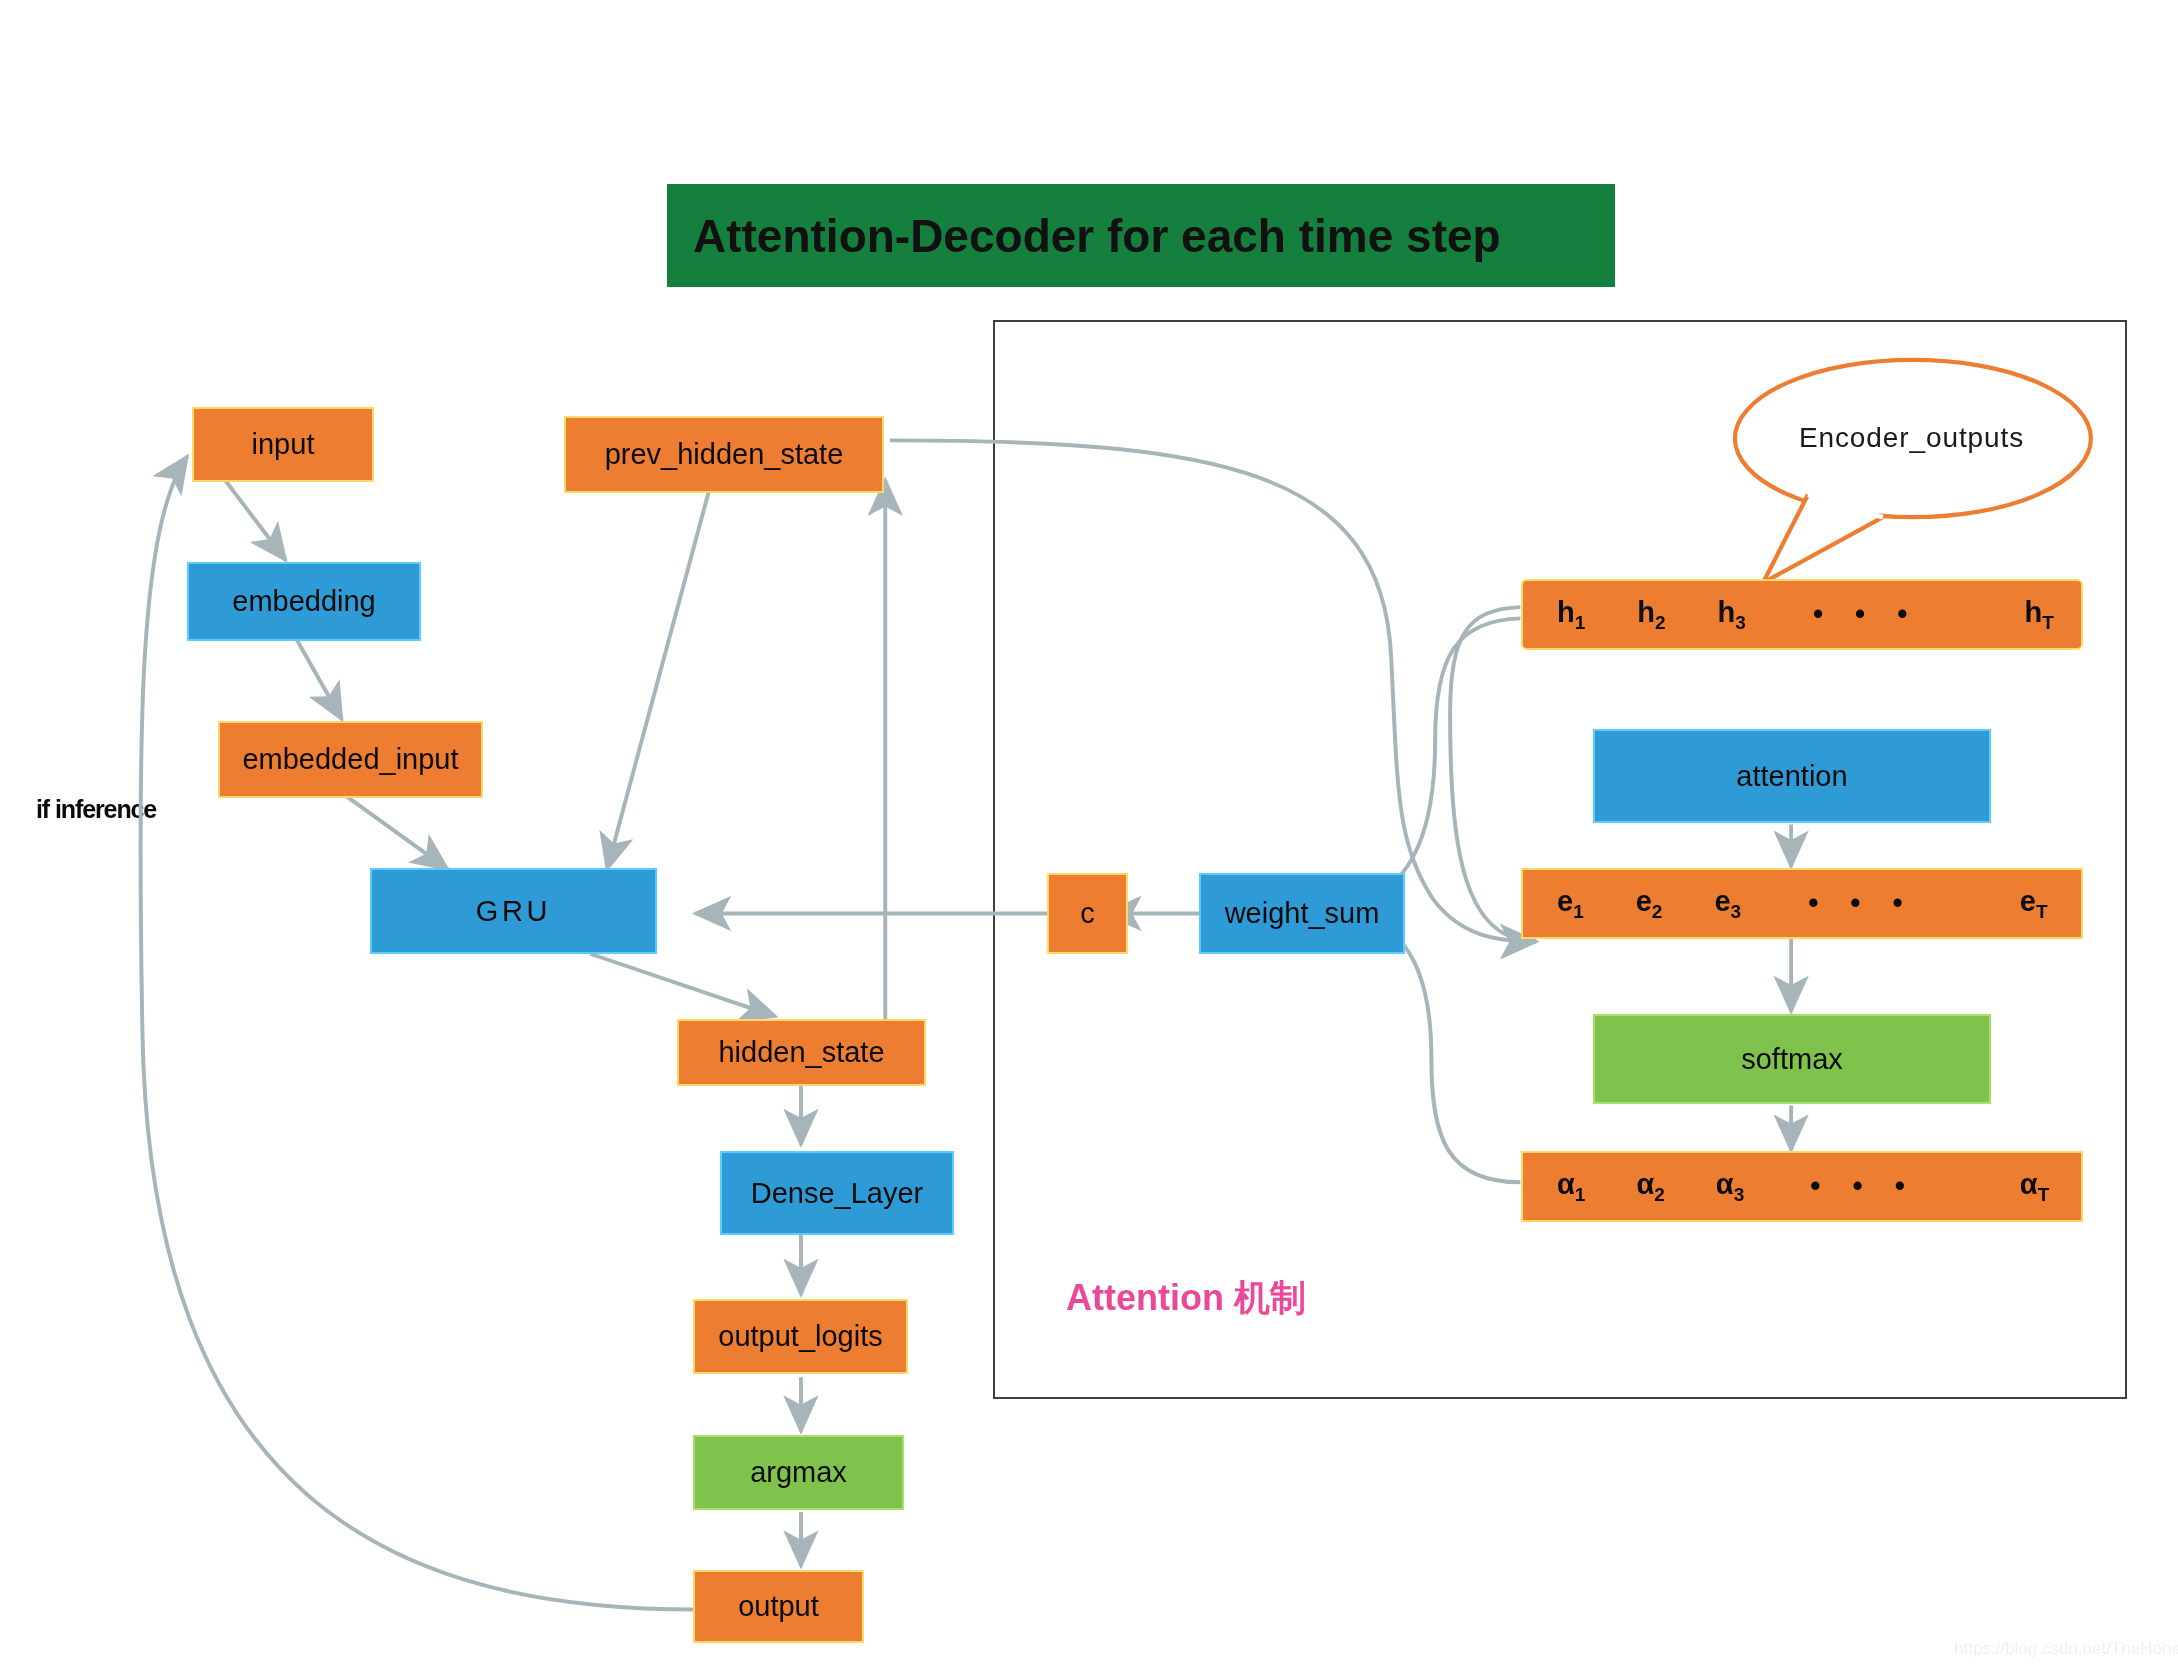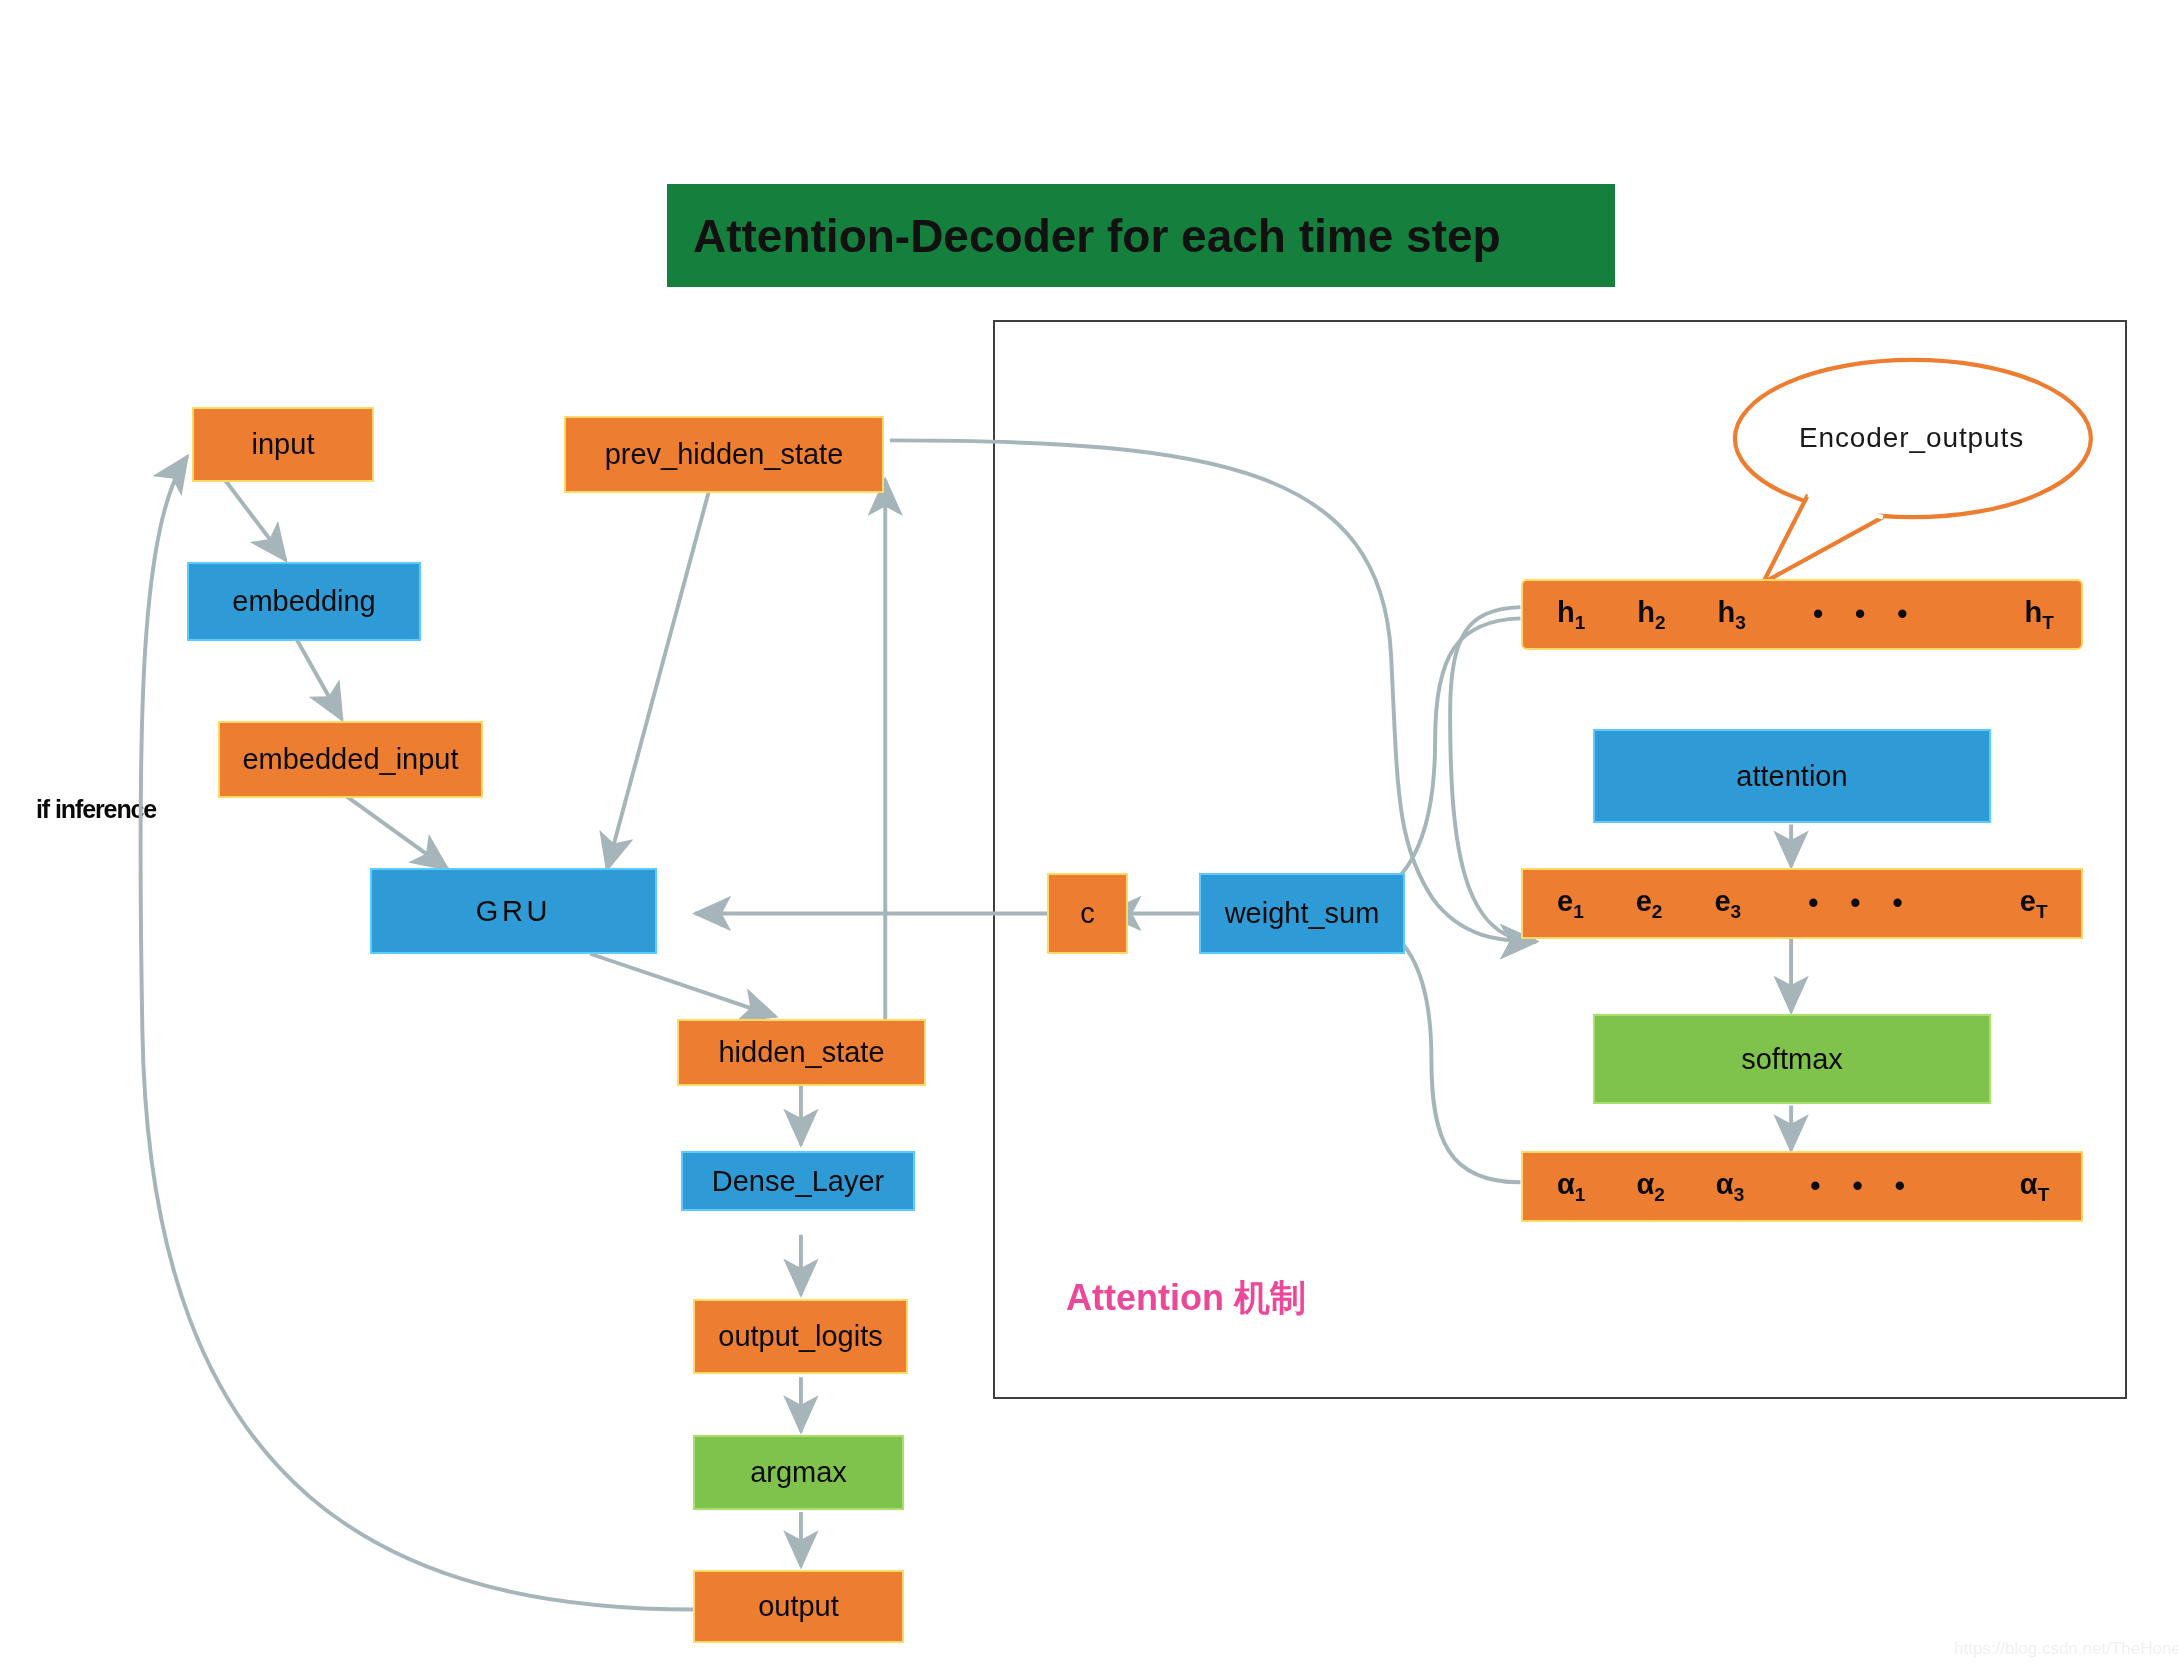--- a/index.html
+++ b/index.html
@@ -147,33 +147,33 @@
   </div>
 
   <div class="node blue" style="left:370px;top:868px;width:287px;height:86px;">
     <span style="letter-spacing:3.7px;">GRU</span>
   </div>
 
   <div class="node orange" style="left:677px;top:1019px;width:249px;height:67px;">
     <span>hidden_state</span>
   </div>
 
-  <div class="node blue" style="left:681px;top:1151px;width:234px;height:60px;justify-content:center;">
+  <div class="node blue" style="left:720px;top:1151px;width:234px;height:84px;justify-content:center;">
     <span>Dense_Layer</span>
   </div>
 
   <div class="node orange" style="left:693px;top:1299px;width:215px;height:75px;">
     <span>output_logits</span>
   </div>
 
   <div class="node green" style="left:693px;top:1435px;width:211px;height:75px;">
     <span>argmax</span>
   </div>
 
-  <div class="node orange" style="left:693px;top:1570px;width:211px;height:73px;">
+  <div class="node orange" style="left:693px;top:1570px;width:171px;height:73px;">
     <span>output</span>
   </div>
 
   <div class="node orange" style="left:1047px;top:873px;width:81px;height:81px;">
     <span>c</span>
   </div>
 
   <div class="node blue" style="left:1199px;top:873px;width:206px;height:81px;">
     <span>weight_sum</span>
   </div>

